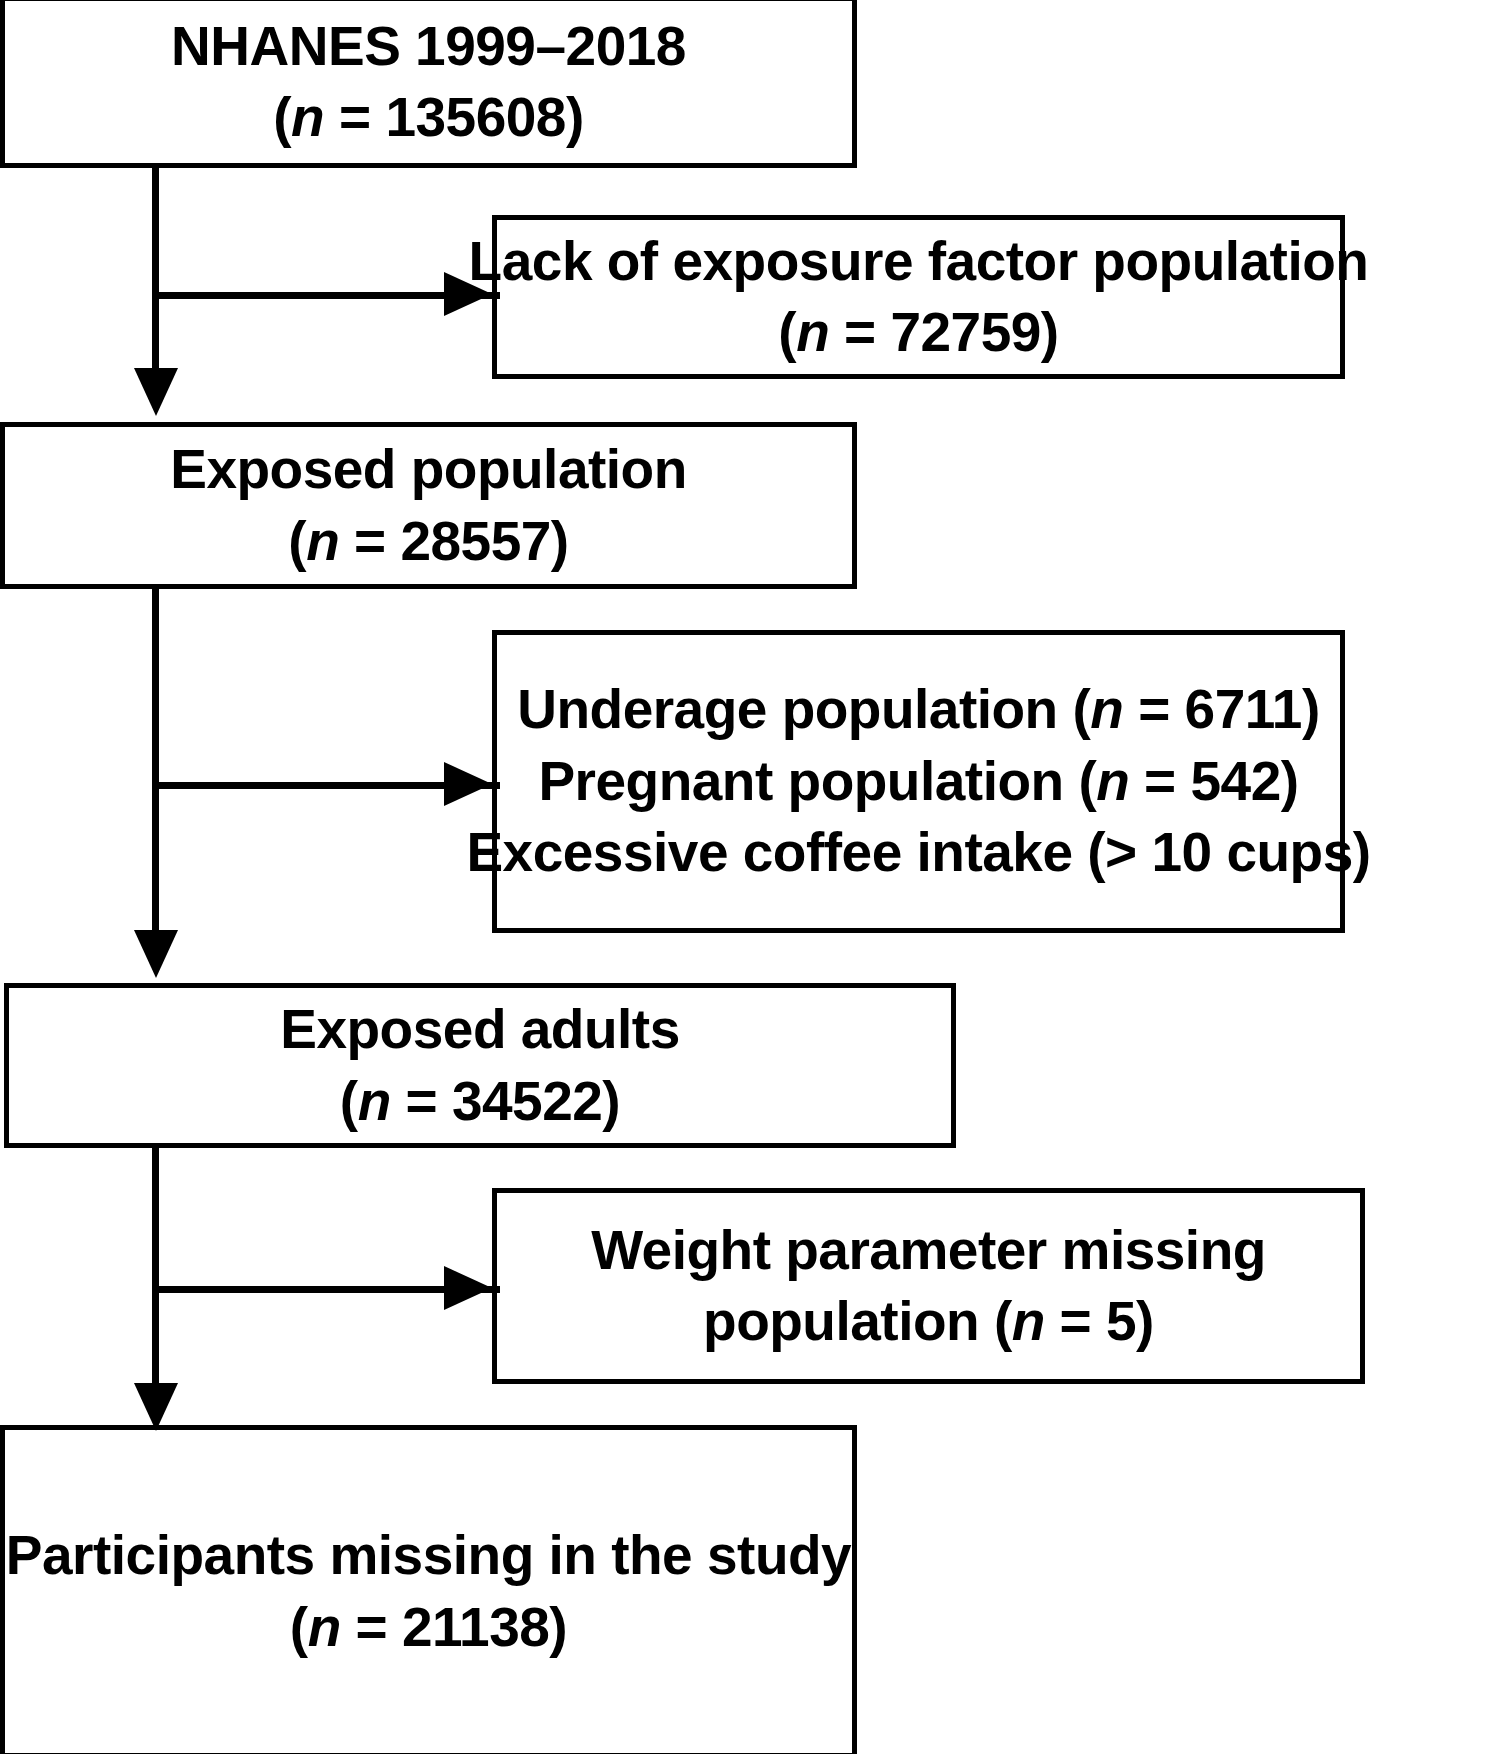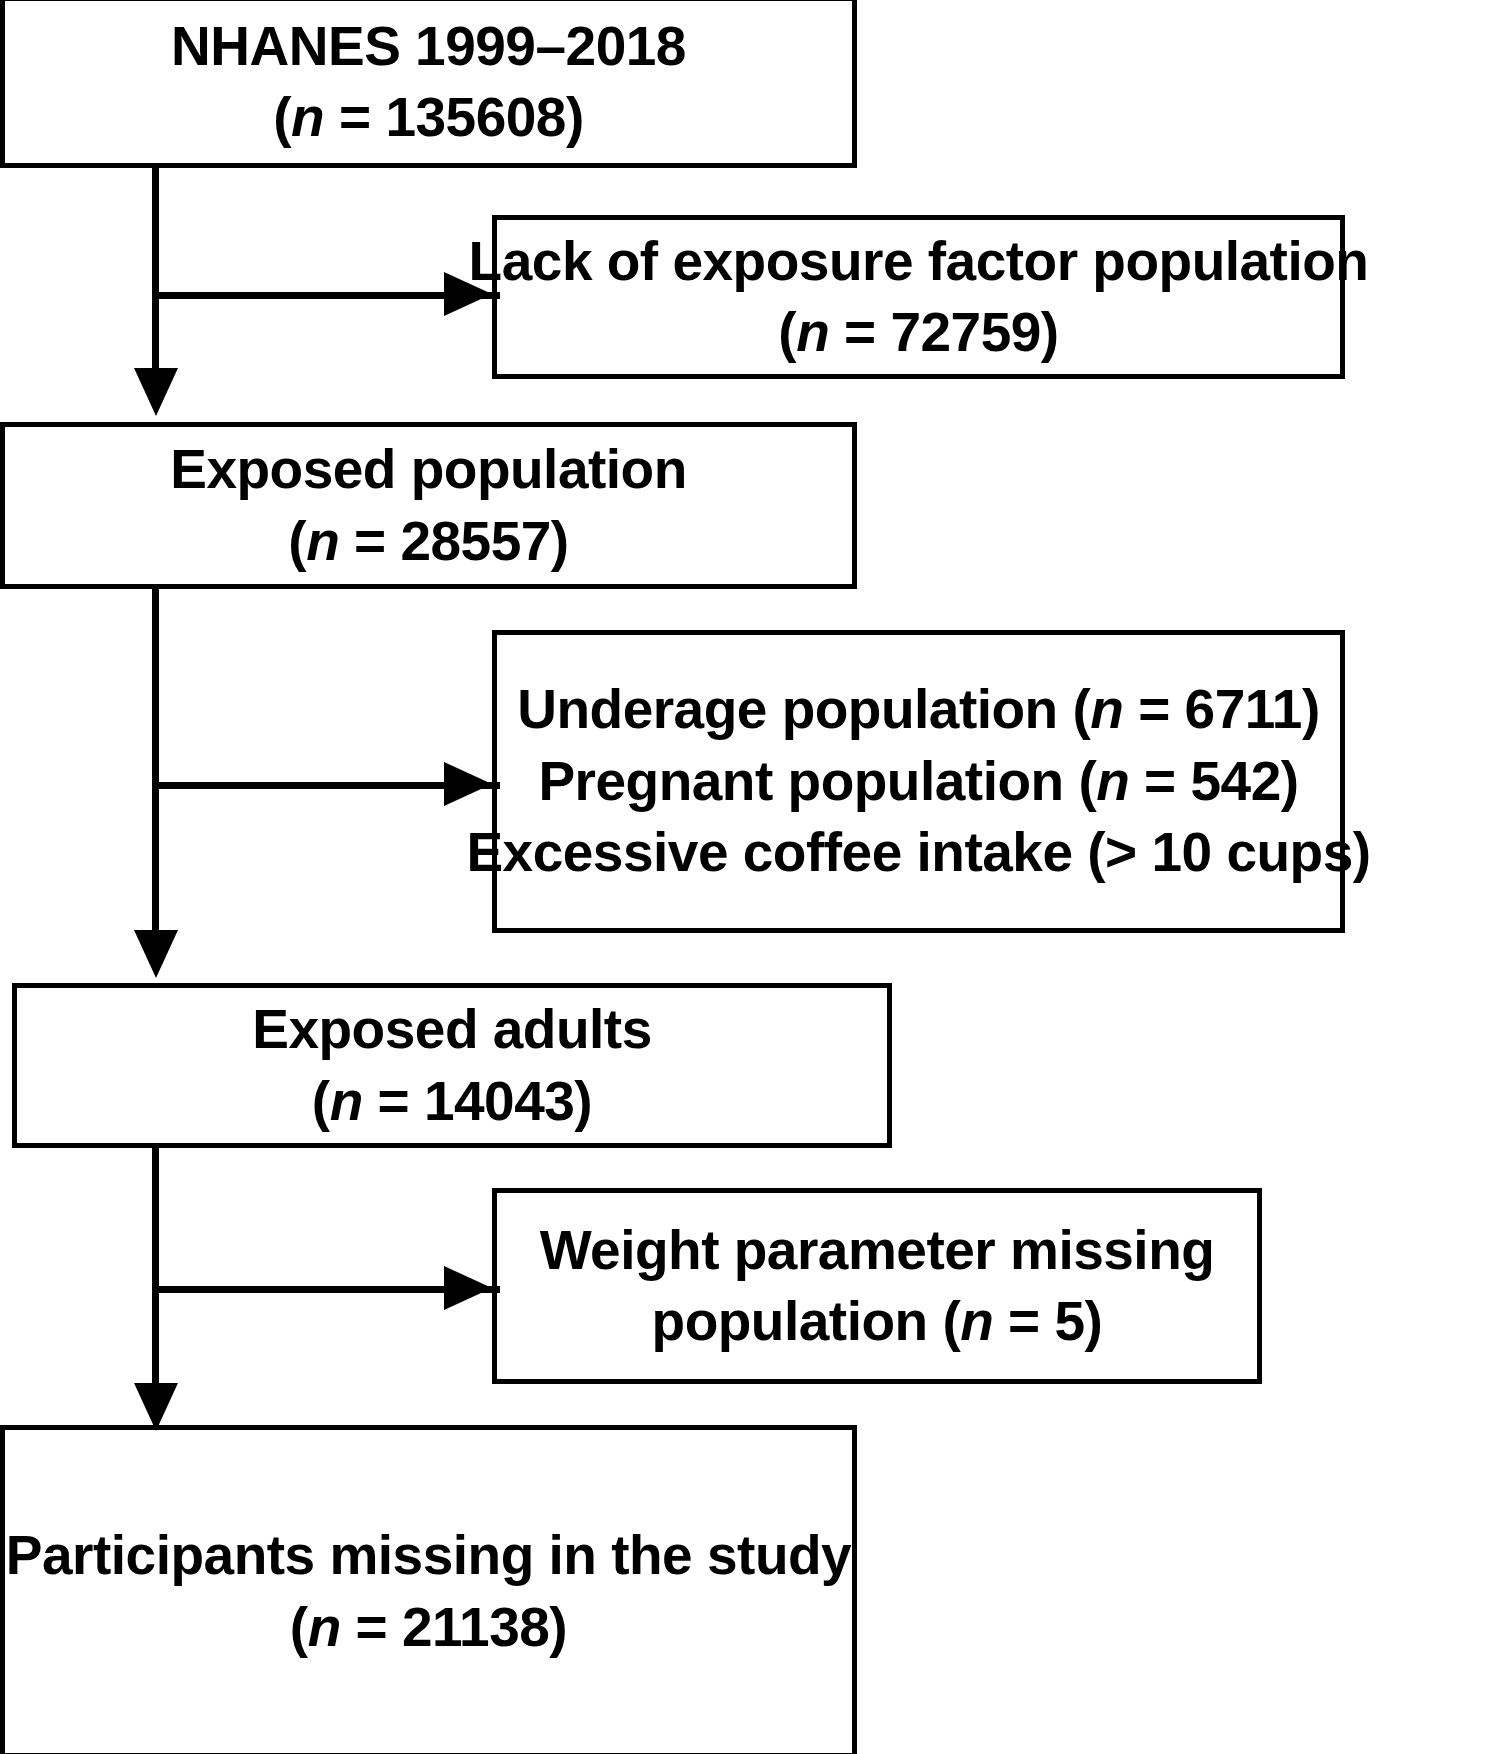--- a/index.html
+++ b/index.html
@@ -43,22 +43,22 @@
   }
   .box em {
     font-style: italic;
   }
 
   
   #box-nhanes          { left: 0px;   top: -4px;   width: 857px;  height: 172px; }
   #box-lack-exposure   { left: 492px; top: 215px;  width: 853px;  height: 164px; align-items: center; }
   #box-exposed-pop     { left: 0px;   top: 422px;  width: 857px;  height: 167px; }
   #box-exclusions      { left: 492px; top: 630px;  width: 853px;  height: 303px; text-align: right; }
-  #box-exposed-adults  { left: 12px;   top: 983px;  width: 880px;  height: 165px; text-align: right; }
-  #box-weight-missing  { left: 492px; top: 1188px; width: 770px;  height: 196px; }
+  #box-exposed-adults  { left: 4px;   top: 983px;  width: 952px;  height: 165px; text-align: right; }
+  #box-weight-missing  { left: 492px; top: 1188px; width: 873px;  height: 196px; }
   #box-enrolled        { left: 0px;   top: 1425px; width: 857px;  height: 333px; }
 
   
   .vline {
     position: absolute;
     width: 7px;
     background: #000000;
   }
   .hline {
     position: absolute;
@@ -122,21 +122,21 @@
   </div>
 
   <div class="box" id="box-exclusions">
     <span class="line"><span>Underage population (</span><em>n</em><span> = 6711)</span></span>
     <span class="line"><span>Pregnant population (</span><em>n</em><span> = 542)</span></span>
     <span class="line">Excessive coffee intake (&gt; 10 cups)</span>
   </div>
 
   <div class="box" id="box-exposed-adults">
     <span class="line">Exposed adults</span>
-    <span class="line"><span>(</span><em>n</em><span> = 14043)</span></span>
+    <span class="line"><span>(</span><em>n</em><span> = 34522)</span></span>
   </div>
 
   <div class="box" id="box-weight-missing">
     <span class="line">Weight parameter missing</span>
     <span class="line"><span>population (</span><em>n</em><span> = 5)</span></span>
   </div>
 
   <div class="box" id="box-enrolled">
     <span class="line">Participants missing in the study</span>
     <span class="line"><span>(</span><em>n</em><span> = 21138)</span></span>

